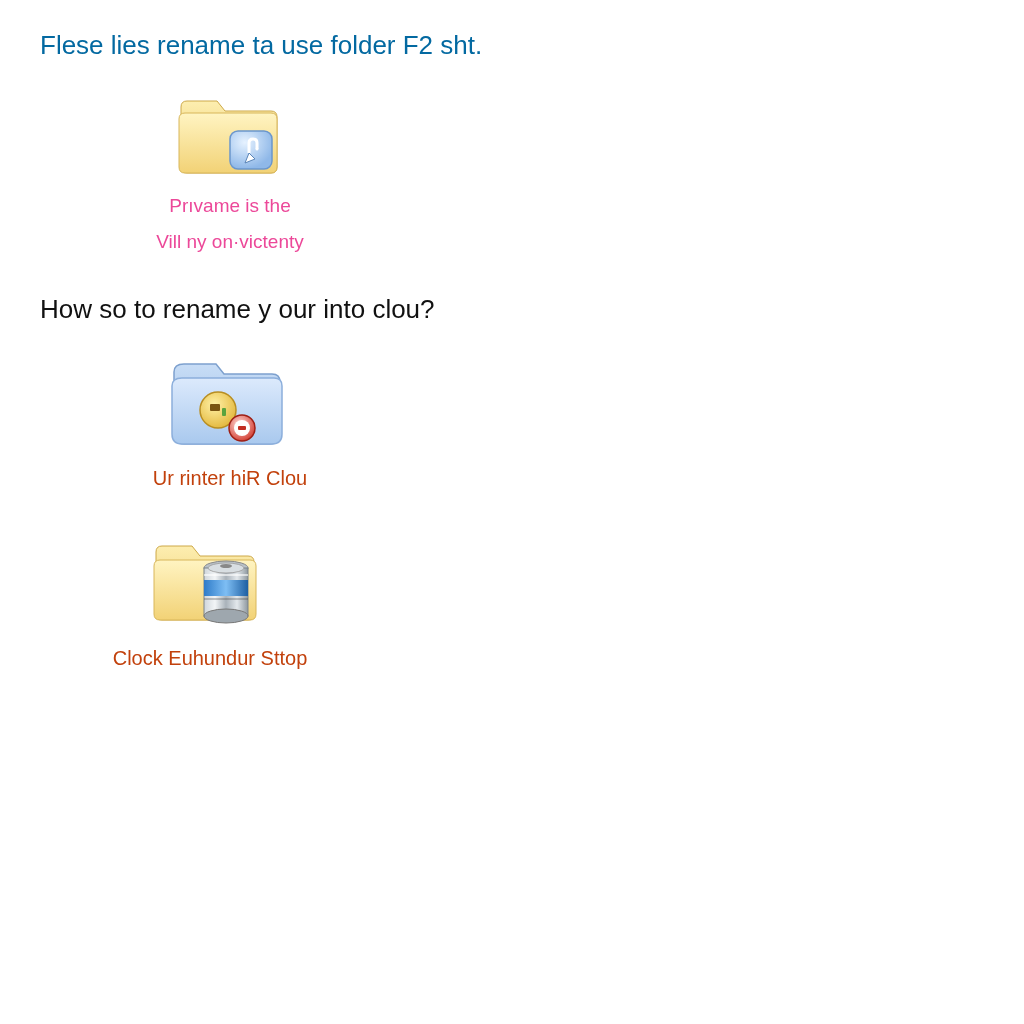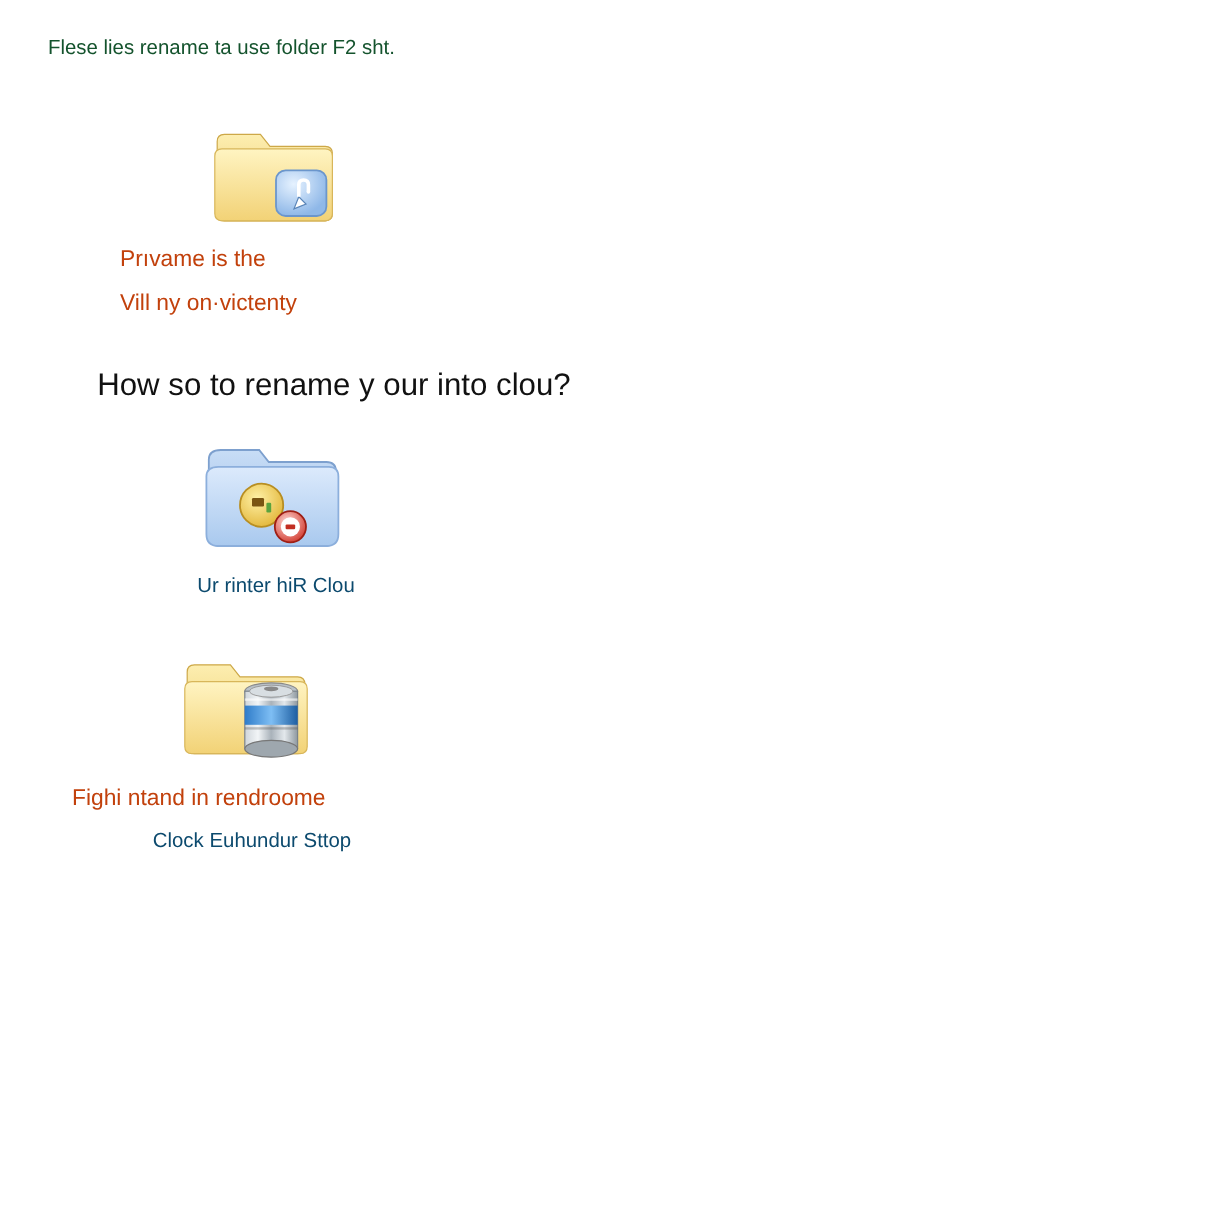--- a/index.html
+++ b/index.html
@@ -6,43 +6,42 @@
     body {
       width: 1024px;
       height: 1024px;
       background: #ffffff;
       font-family: "Segoe UI", Tahoma, Geneva, sans-serif;
       color: #1a1a1a;
       padding: 30px 40px;
       font-size: 20px;
     }
     .heading1 {
-      font-size: 17px;
+      font-size: 26px;
       font-weight: 500;
-      margin-bottom: 44px;
-      color: #14532d;
+      margin-bottom: 22px;
+      color: #0369a1;
     }
     .heading2 {
       font-size: 26px;
       font-weight: 500;
       margin-top: 40px;
       margin-bottom: 25px;
       color: #111;
-      margin-left: 41px;
     }
     .icon-block {
       margin-left: 60px;
       margin-bottom: 20px;
       width: 260px;
       text-align: center;
     }
     .icon-block.wider { width: 300px; margin-left: 20px; }
-    .icon-block .label { font-size: 19px; line-height: 1.35; margin-top: 10px; text-align: left; color: #c2410c;}
+    .icon-block .label { font-size: 19px; line-height: 1.35; margin-top: 10px; text-align: center; color: #ec4899;}
     svg { display: block; margin: 0 auto; }
-    .sub3{font-size:17px;color:#0c4a6e;margin-top:12px;}
+    .sub3{font-size:20px;color:#c2410c;margin-top:12px;}
   </style>
 </head>
 <body>
 
 <h1 class="heading1">Flese lies rename ta use folder F2 sht.</h1>
 
 <div class="icon-block">
   <span>
     <svg width="110" height="100" viewBox="0 0 110 100">
       <defs>
@@ -139,15 +138,14 @@
       <ellipse cx="76" cy="38" rx="22" ry="7" fill="#b9c1c8" stroke="#888" stroke-width="1"></ellipse>
       <rect x="54" y="38" width="44" height="48" fill="url(#can)" stroke="#7a838a" stroke-width="1"></rect>
       <ellipse cx="76" cy="86" rx="22" ry="7" fill="#9ea7ae" stroke="#777" stroke-width="1"></ellipse>
       <rect x="54" y="50" width="44" height="16" fill="url(#canblue)"></rect>
       <ellipse cx="76" cy="38" rx="18" ry="5" fill="#d8dee2" stroke="#999" stroke-width="0.8"></ellipse>
       <ellipse cx="76" cy="36" rx="6" ry="2" fill="#888"></ellipse>
       <rect x="54" y="44" width="44" height="2" fill="#ffffff" opacity="0.6"></rect>
       <rect x="54" y="68" width="44" height="2" fill="#444" opacity="0.3"></rect>
     </svg>
   </span>
-  <div class="label">Fighi ntand in rendroome</div>
   <div class="sub3">Clock Euhundur Sttop</div>
 </div>
 
 </body></html>

